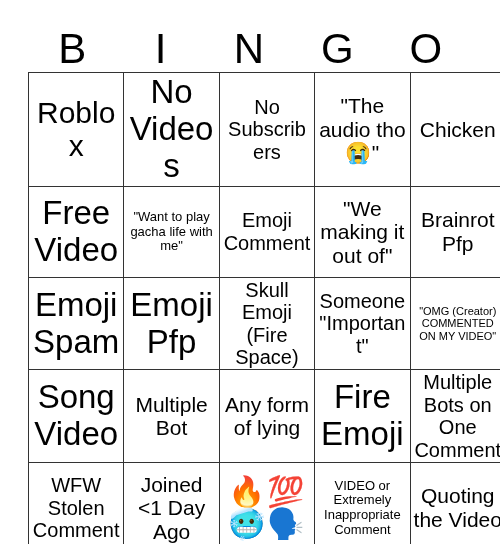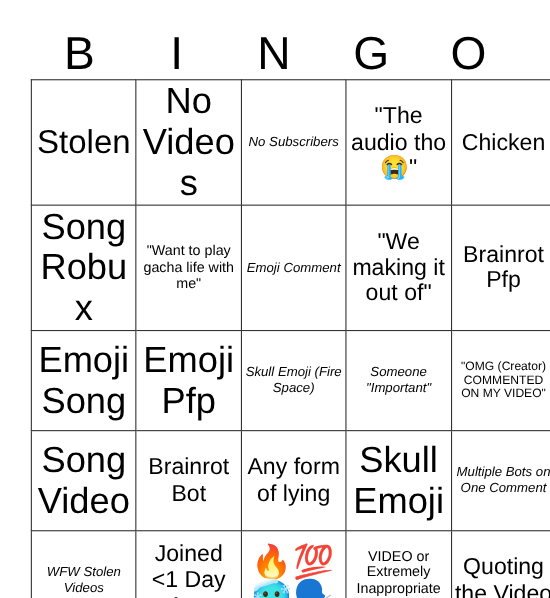--- a/index.html
+++ b/index.html
@@ -54,21 +54,21 @@
     line-height: 1.12;
   }
   .cell-text {
     display: block;
     width: 100%;
   }
   
   .fs-xl  { font-size: 30px; }
   .fs-lg  { font-size: 33px; }
   .fs-md  { font-size: 21px; }
-  .fs-sm  { font-size: 12px; font-style: italic; }
+  .fs-sm  { font-size: 20px; }
   .fs-xs  { font-size: 13px; }
   .fs-xxs { font-size: 11px; }
   .emoji-cell {
     font-size: 30px;
     line-height: 1.05;
     letter-spacing: 1px;
   }
 </style>
 </head>
 <body>
@@ -80,89 +80,89 @@
     <div class="header-letter">I</div>
     <div class="header-letter">N</div>
     <div class="header-letter">G</div>
     <div class="header-letter">O</div>
   </div>
 
   <table id="bingo-grid">
     <tbody>
       <tr>
         <td>
-            <span class="cell-text fs-xl">Stolen</span>
+            <span class="cell-text fs-xl">Roblox</span>
           </td>
         <td>
             <span class="cell-text fs-lg">No Videos</span>
           </td>
         <td>
             <span class="cell-text fs-sm">No Subscribers</span>
           </td>
         <td>
             <span class="cell-text fs-md">"The audio tho 😭"</span>
           </td>
         <td>
             <span class="cell-text fs-md">Chicken</span>
           </td>
       </tr>
       <tr>
         <td>
-            <span class="cell-text fs-lg">Song Robux</span>
+            <span class="cell-text fs-lg">Free Video</span>
           </td>
         <td>
             <span class="cell-text fs-xs">"Want to play gacha life with me"</span>
           </td>
         <td>
             <span class="cell-text fs-sm">Emoji Comment</span>
           </td>
         <td>
             <span class="cell-text fs-md">"We making it out of"</span>
           </td>
         <td>
             <span class="cell-text fs-md">Brainrot Pfp</span>
           </td>
       </tr>
       <tr>
         <td>
-            <span class="cell-text fs-lg">Emoji Song</span>
+            <span class="cell-text fs-lg">Emoji Spam</span>
           </td>
         <td>
             <span class="cell-text fs-lg">Emoji Pfp</span>
           </td>
         <td>
             <span class="cell-text fs-sm">Skull Emoji (Fire Space)</span>
           </td>
         <td>
             <span class="cell-text fs-sm">Someone "Important"</span>
           </td>
         <td>
             <span class="cell-text fs-xxs">"OMG (Creator) COMMENTED ON MY VIDEO"</span>
           </td>
       </tr>
       <tr>
         <td>
             <span class="cell-text fs-lg">Song Video</span>
           </td>
         <td>
-            <span class="cell-text fs-md">Brainrot Bot</span>
+            <span class="cell-text fs-md">Multiple Bot</span>
           </td>
         <td>
             <span class="cell-text fs-md">Any form of lying</span>
           </td>
         <td>
-            <span class="cell-text fs-lg">Skull Emoji</span>
+            <span class="cell-text fs-lg">Fire Emoji</span>
           </td>
         <td>
             <span class="cell-text fs-sm">Multiple Bots on One Comment</span>
           </td>
       </tr>
       <tr>
         <td>
-            <span class="cell-text fs-sm">WFW Stolen Videos</span>
+            <span class="cell-text fs-sm">WFW Stolen Comment</span>
           </td>
         <td>
             <span class="cell-text fs-md">Joined &lt;1 Day Ago</span>
           </td>
         <td>
             <span class="cell-text emoji-cell">🔥💯🥶🗣️</span>
           </td>
         <td>
             <span class="cell-text fs-xs">VIDEO or Extremely Inappropriate Comment</span>
           </td>

